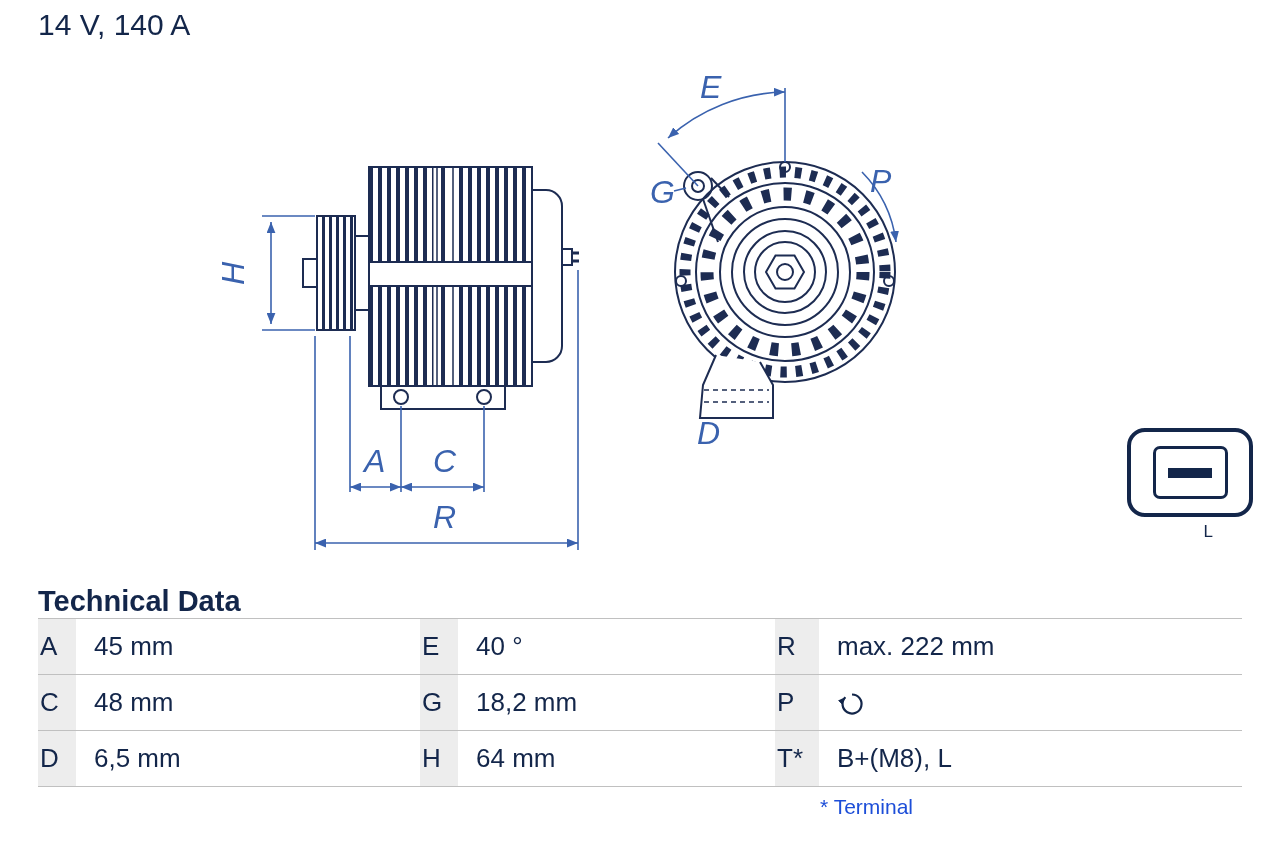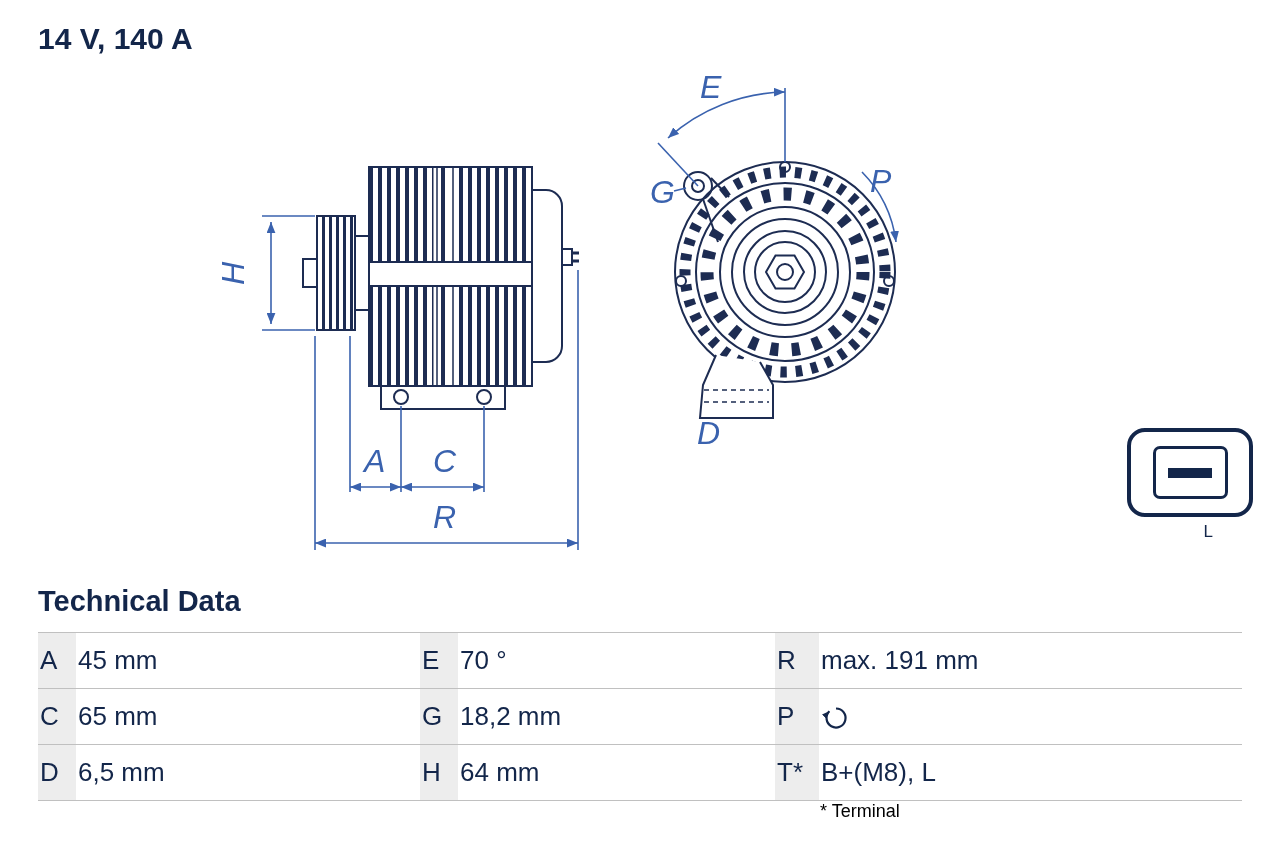--- a/index.html
+++ b/index.html
@@ -2,51 +2,51 @@
 <html><head>
 <meta charset="utf-8">
 <style>
   * { margin:0; padding:0; box-sizing:border-box; }
   html,body { background:#ffffff; }
   body {
     width:1280px; height:853px; position:relative; overflow:hidden;
     font-family:"Liberation Sans", sans-serif; color:#13264a;
   }
   .page-title {
-    position:absolute; left:38px; top:22px;
-    font-size:30px; font-weight:bold; color:#13264a;
+    position:absolute; left:38px; top:8px;
+    font-size:30px; font-weight:normal; color:#13264a;
   }
   svg.diagram { position:absolute; left:0; top:0; }
   svg.diagram text.dim {
     font-family:"Liberation Sans", sans-serif;
     font-size:32px; font-style:italic; fill:#3a62ae;
   }
   
   .connector { position:absolute; left:1127px; top:428px; width:126px; }
   .conn-outer {
     width:126px; height:89px; border:4px solid #13264a; border-radius:18px;
     display:flex; align-items:center; justify-content:center; background:#fff;
   }
   .conn-inner {
     width:75px; height:53px; border:3px solid #13264a; border-radius:7px;
     display:flex; align-items:center; justify-content:center;
   }
   .conn-bar { width:44px; height:10px; background:#13264a; }
   .conn-label { text-align:right; padding-right:40px; font-size:17px; margin-top:5px; color:#13264a; }
   
   .tech { position:absolute; left:38px; top:585px; width:1204px; }
-  .tech h2 { font-size:29px; font-weight:bold; color:#13264a; margin-bottom:14px; }
+  .tech h2 { font-size:29px; font-weight:bold; color:#13264a; }
   table.specs { width:1204px; border-collapse:collapse; border-bottom:1px solid #c0c0c0; }
   table.specs td {
     height:56px; font-size:26px; color:#13264a; vertical-align:middle;
     border-top:1px solid #c0c0c0; white-space:nowrap;
   }
   td.k { background:#ededed; padding-left:2px; }
-  td.v { background:#ffffff; padding-left:2px; }
-  .footnote { margin-left:782px; font-size:18px; color:#000000; }
+  td.v { background:#ffffff; padding-left:18px; }
+  .footnote { margin-top:8px; margin-left:782px; font-size:21px; color:#1d4ed8; }
   .rot-icon { display:inline-block; vertical-align:middle; }
 </style>
 </head>
 <body>
 
 <div class="page-title">14 V, 140 A</div>
 
 <svg class="diagram" width="1280" height="580" viewBox="0 0 1280 580">
   <defs>
     <marker id="dimarrow" viewBox="0 0 10 8" refX="10" refY="4" markerWidth="11" markerHeight="9" orient="auto-start-reverse" markerUnits="userSpaceOnUse">
@@ -155,27 +155,27 @@
       <col style="width:38px">
         <col style="width:317px">
       <col style="width:44px">
         <col style="width:423px">
     </colgroup>
     <tbody>
         <tr>
       <td class="k">A</td>
       <td class="v">45 mm</td>
       <td class="k">E</td>
-      <td class="v">70 °</td>
+      <td class="v">40 °</td>
       <td class="k">R</td>
-      <td class="v">max. 191 mm</td>
+      <td class="v">max. 222 mm</td>
     </tr>
     <tr>
       <td class="k">C</td>
-      <td class="v">65 mm</td>
+      <td class="v">48 mm</td>
       <td class="k">G</td>
       <td class="v">18,2 mm</td>
       <td class="k">P</td>
       <td class="v">
         <svg class="rot-icon" width="30" height="28" viewBox="0 0 28 28">
           <defs>
             <marker id="rotarr" viewBox="0 0 7 5" refX="6.5" refY="2.5" markerWidth="8" markerHeight="6" orient="auto" markerUnits="userSpaceOnUse">
               <path d="M0,0 L7,2.5 L0,5 z" fill="#13264a"></path>
             </marker>
           </defs>

